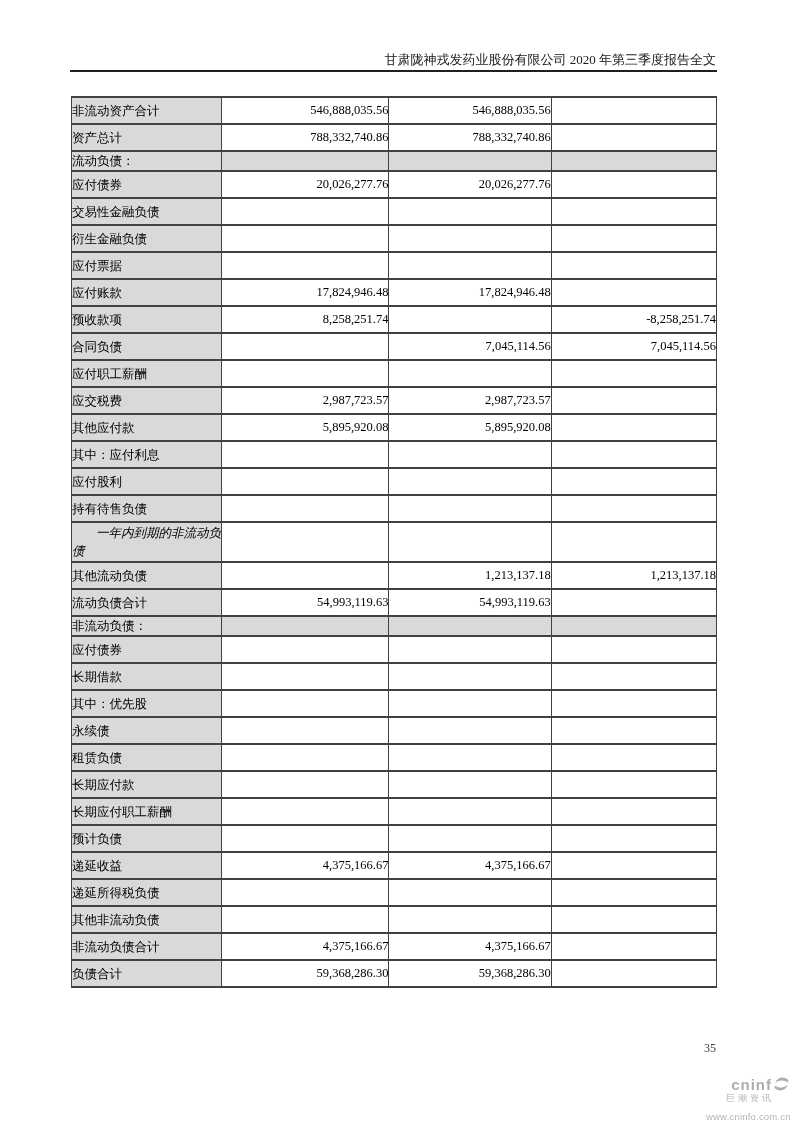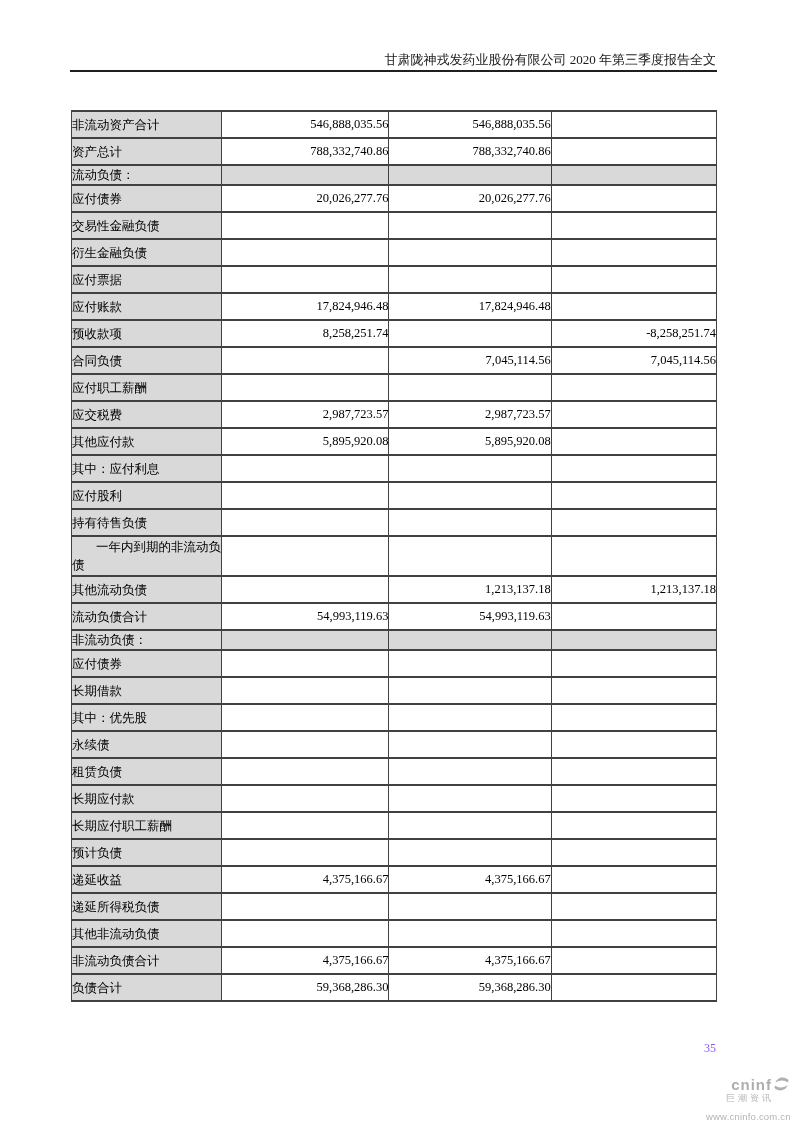--- a/index.html
+++ b/index.html
@@ -39,21 +39,20 @@
 
   
   table.balance-table {
     position: absolute;
     top: 96px;
     left: 71px;
     width: 646px;
     border-collapse: collapse;
     table-layout: fixed;
     font-size: 12.5px;
-    margin-top: 14px;
   }
   table.balance-table td {
     border-left: 1px solid #414141;
     border-right: 1px solid #414141;
     border-top: 2px solid #414141;
     border-bottom: 2px solid #414141;
     padding: 0;
     vertical-align: middle;
     overflow: hidden;
   }
@@ -65,38 +64,38 @@
     background: #d9d9d9;
     text-align: left;
     line-height: 18px;
   }
   tr.section td { background: #d9d9d9; }
 
   td.ind0 { padding-left: 4px;  padding-right: 3px; }
   td.ind1 { padding-left: 26px; padding-right: 3px; }
   td.ind2 { padding-left: 40px; padding-right: 3px; }
   td.ind3 { padding-left: 70px; padding-right: 3px; }
-  td.wrap { padding-left: 4px;  padding-right: 3px; text-indent: 24px; }
+  td.wrap { padding-left: 4px;  padding-right: 3px; text-indent: 24px; font-style: italic; }
 
   td.num {
     background: #ffffff;
     text-align: right;
     padding-right: 5px;
     font-size: 12.5px;
     white-space: nowrap;
   }
   tr.section td.num { background: #d9d9d9; }
 
   
   .page-number {
     position: absolute;
     top: 1041px;
     right: 77px;
     font-size: 12px;
-    color: #8b5cf6;
+    color: #404040;
   }
   .logo-block {
     position: absolute;
     top: 1076px;
     right: 3px;
     width: 84px;
     text-align: right;
     color: #b0b0b0;
     font-family: "Liberation Sans", "DejaVu Sans", sans-serif;
     line-height: 1;

